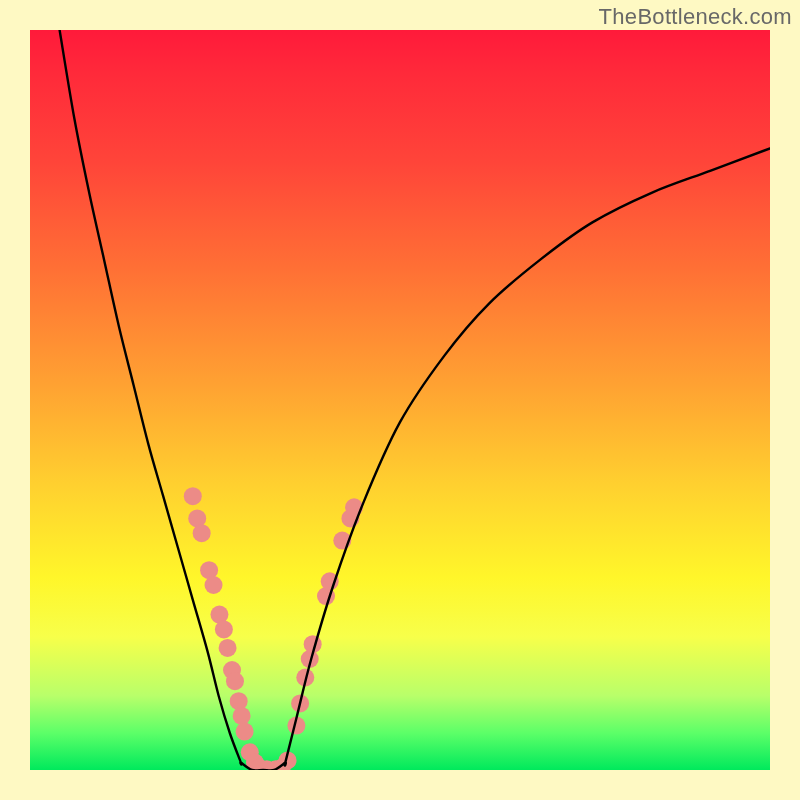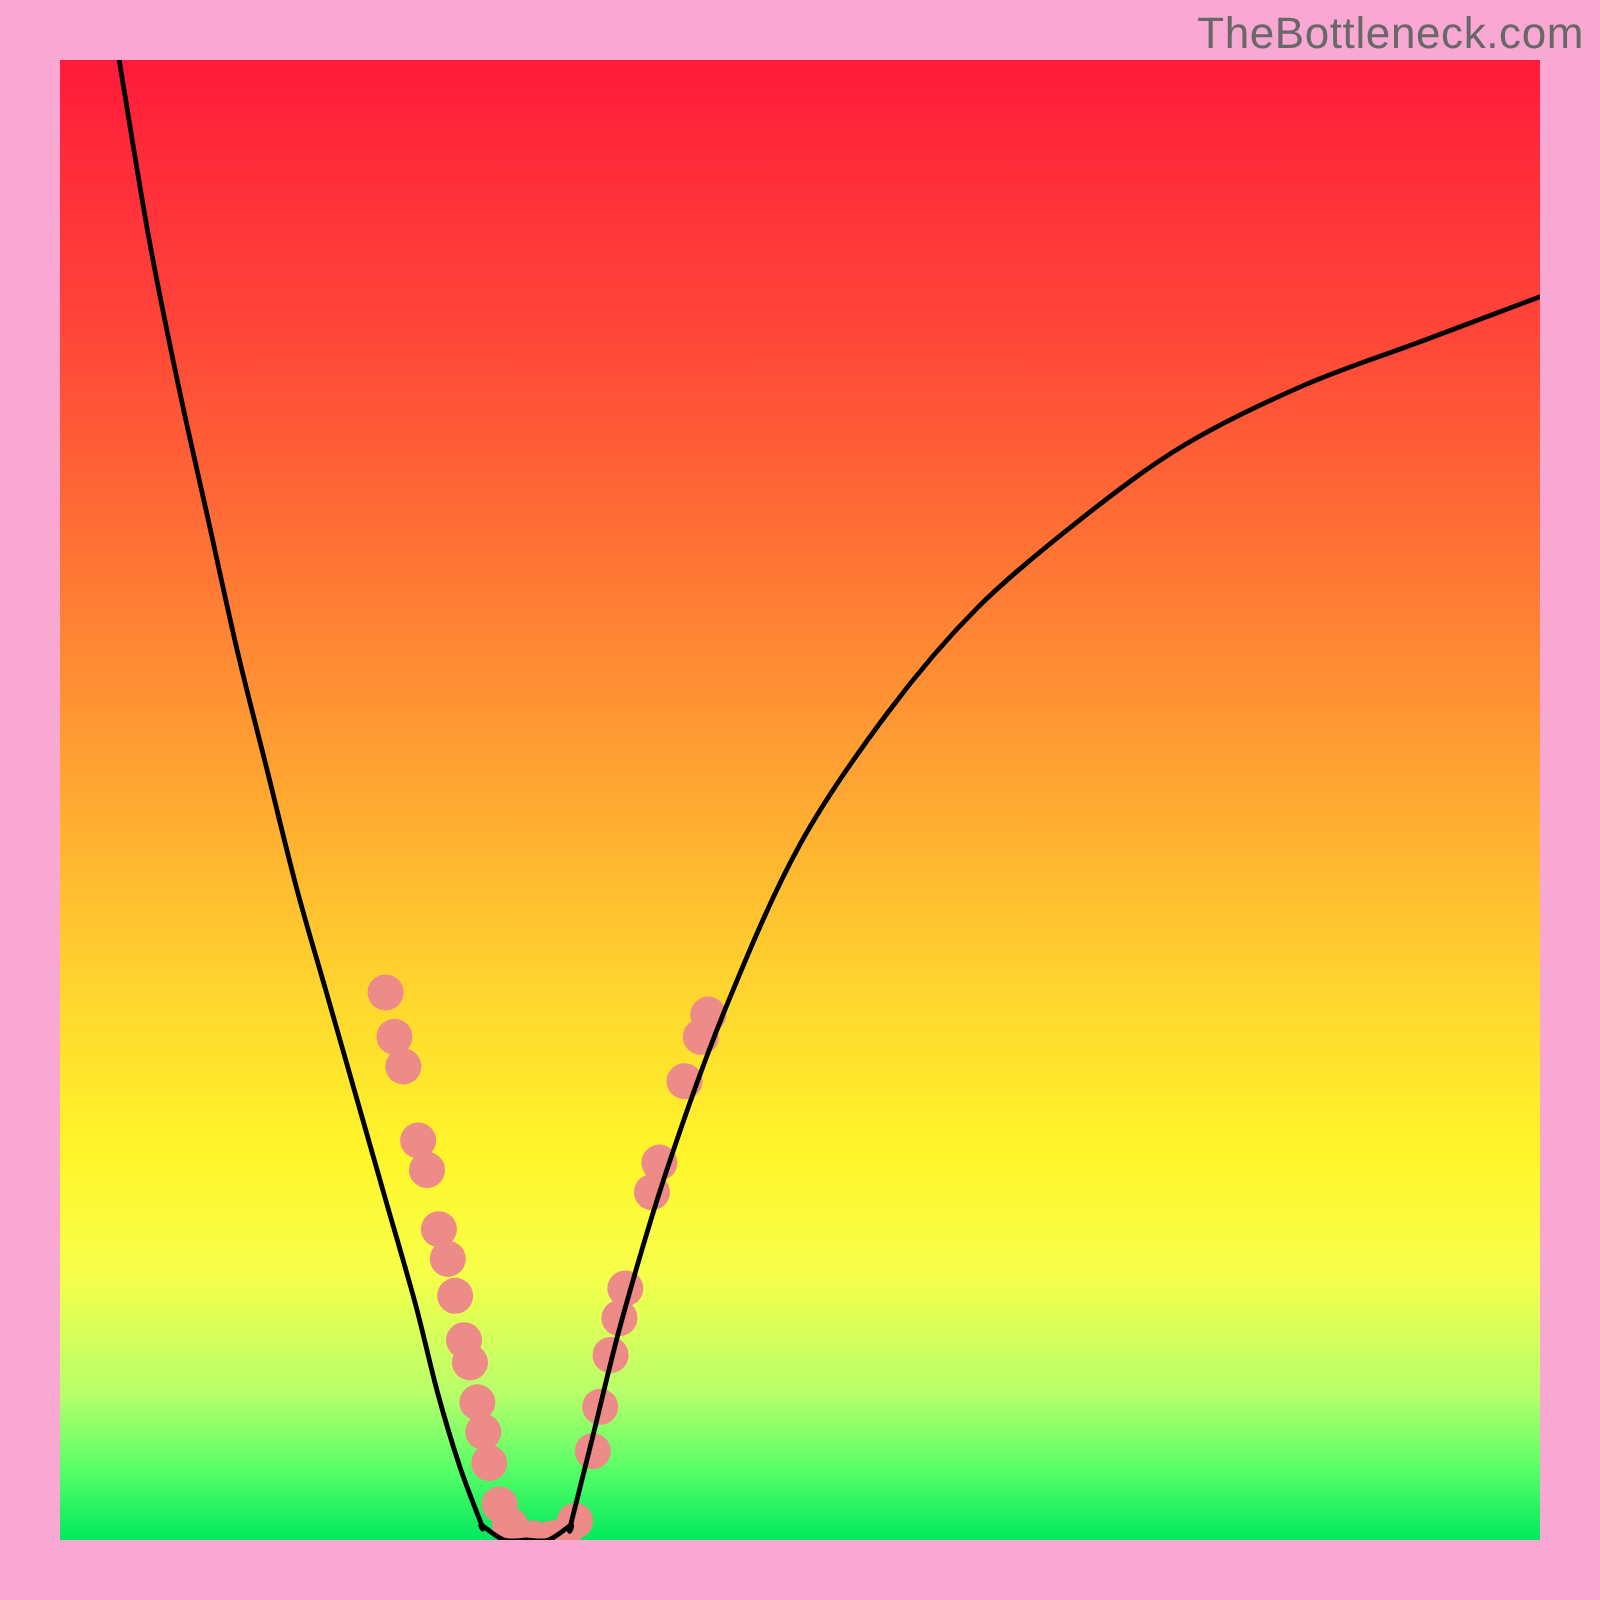--- a/index.html
+++ b/index.html
@@ -7,21 +7,21 @@
     padding: 0;
     width: 800px;
     height: 800px;
     overflow: hidden;
     font-family: Arial, Helvetica, sans-serif;
   }
   .frame {
     position: relative;
     width: 800px;
     height: 800px;
-    background: #f9a8d4;
+    background: #fef9c3;
   }
   .plot {
     position: absolute;
     left: 30px;
     top: 30px;
     width: 740px;
     height: 740px;
     background: linear-gradient(to bottom,
       #ff1a3a 0%,
       #ff2a3a 6%,

